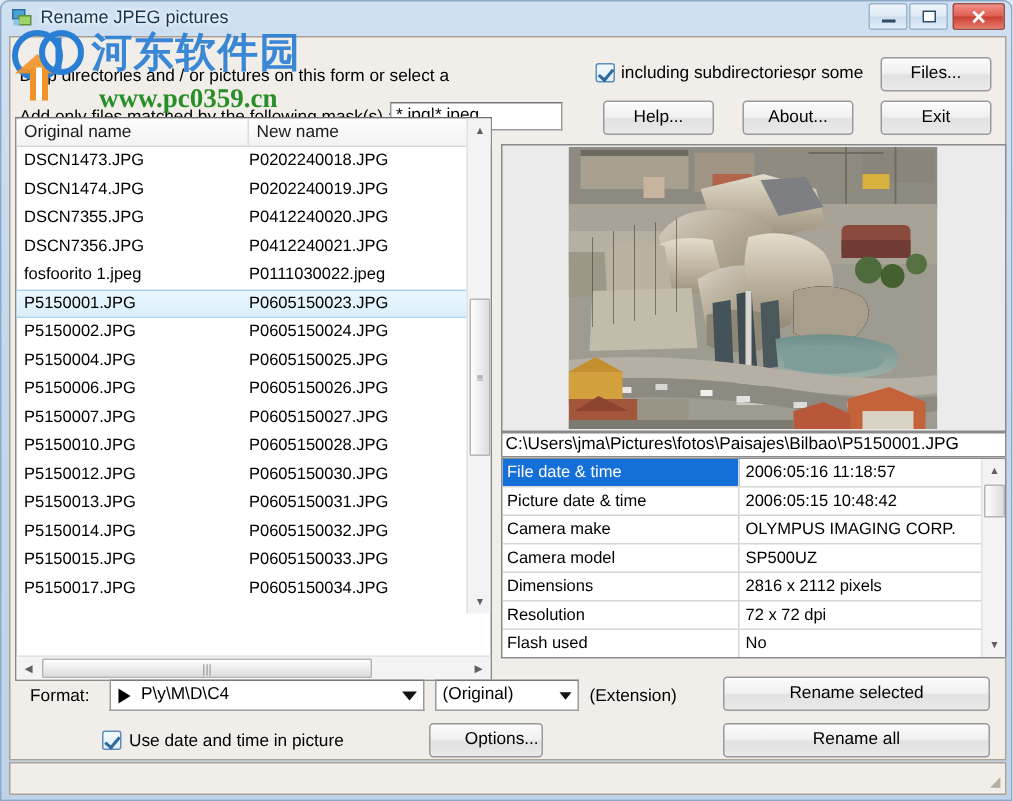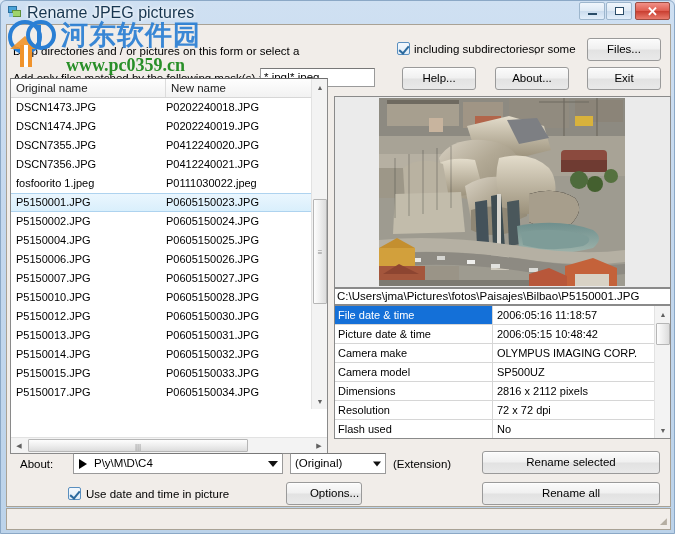--- a/index.html
+++ b/index.html
@@ -32,21 +32,21 @@
     left: 0; top: 0;
     width: 675px; height: 22px;
     box-sizing: border-box;
   }
   #title-icon {
     position: absolute; left: 7px; top: 4px;
     width: 14px; height: 14px;
   }
   #title-text {
     position: absolute; left: 26px; top: 3px;
-    font-size: 16px;
+    font-size: 12px;
     color: #17354f;
     text-shadow: 0 0 3px #ffffff, 0 0 5px #ffffff;
     white-space: nowrap;
   }
   .winbtn {
     position: absolute; top: 1px;
     height: 18px;
     box-sizing: border-box;
     border: 1px solid #9db6cd;
     border-radius: 2px;
@@ -665,21 +665,21 @@
         </div>
       </div>
     <div class="vscroll" style="right:0; top:0; bottom:0; width:16px;">
       <div class="sb-arrow" style="top:0;">▲</div>
       <div class="sb-thumb" style="left:1px; top:17px; width:14px; height:22px;"></div>
       <div class="sb-arrow" style="bottom:0;">▼</div>
     </div>
   </div>
 
   <div id="bottombar">
-    <div class="lbl" style="left:10px; top:14px;">About:</div>
+    <div class="lbl" style="left:10px; top:14px;">Format:</div>
 
     <div class="combo" style="left:63px; top:9px; width:210px; height:21px; padding-left:20px;">
       <div id="fmt-play"></div>
       <span>P\y\M\D\C4</span>
       <div class="combo-arrow"></div>
     </div>
 
     <div class="combo" style="left:280px; top:9px; width:96px; height:21px;">
       <span>(Original)</span>
       <div class="combo-arrow" style="border-left-width:4px;border-right-width:4px;border-top-width:5px;"></div>

